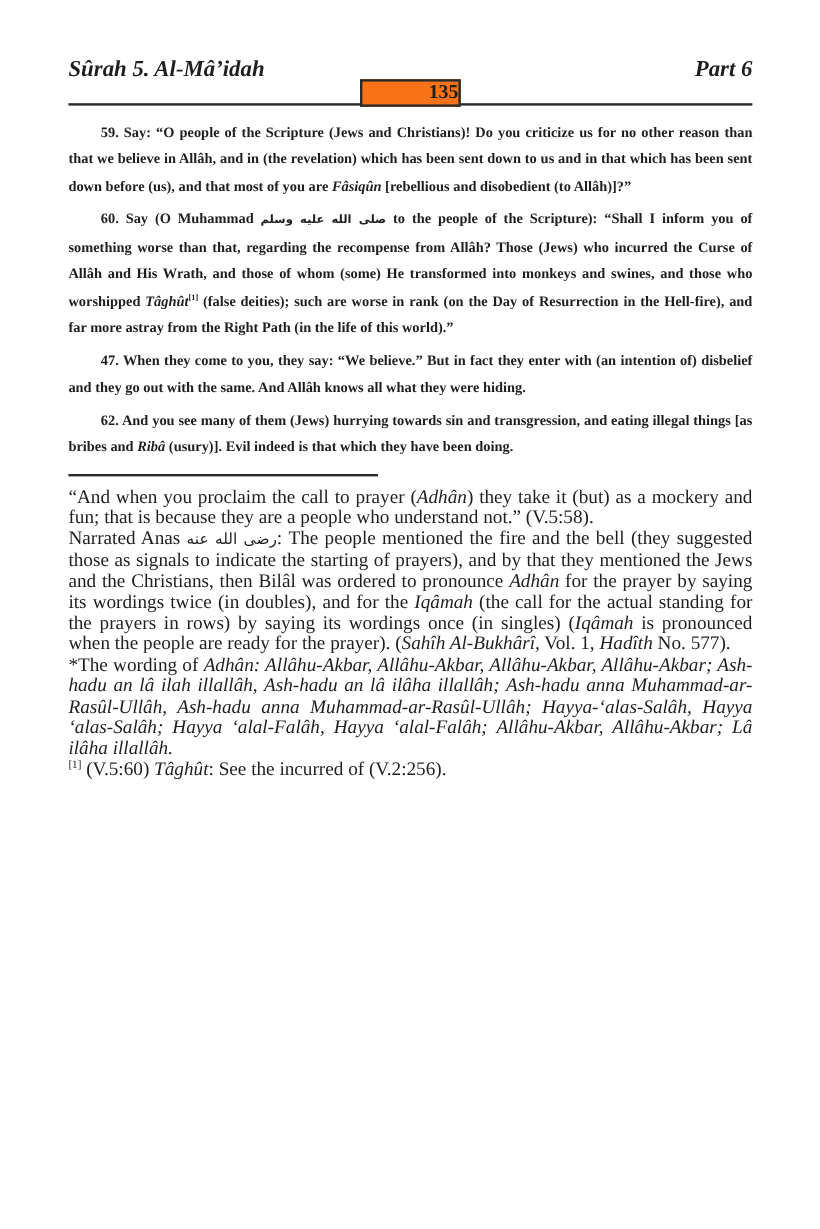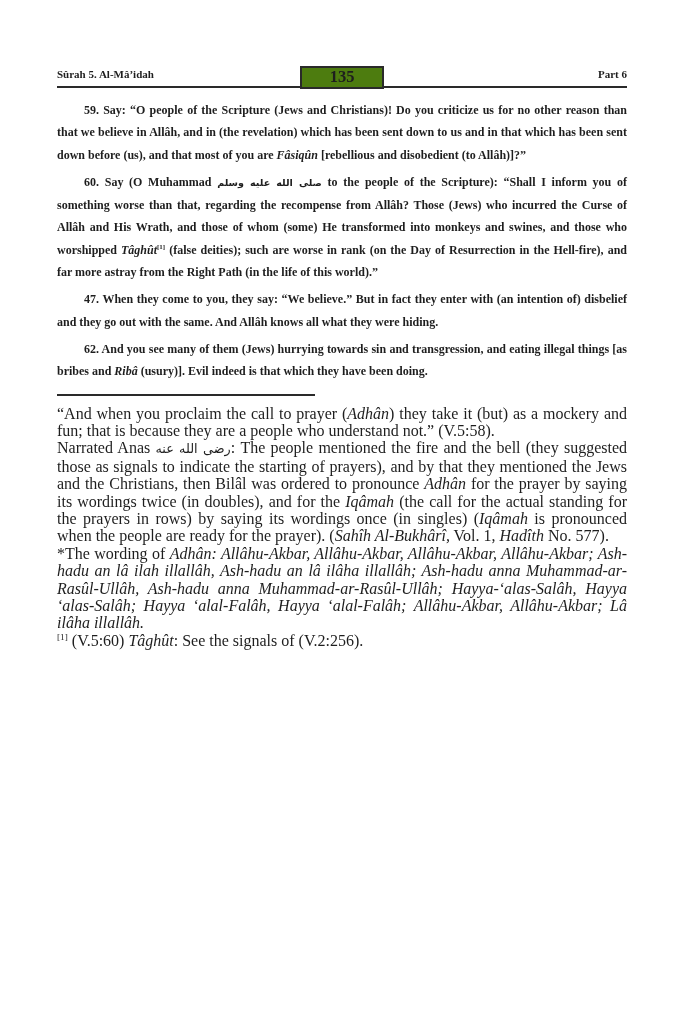--- a/index.html
+++ b/index.html
@@ -19,37 +19,38 @@
     position: relative;
     height: 88px;
     display: flex;
     justify-content: space-between;
     align-items: flex-end;
     border-bottom: 2.5px solid #2a2a2a;
     box-sizing: border-box;
   }
   .header-title, .header-part {
     font-weight: 700;
-    font-size: 11px;
-    padding-bottom: 6px;
+    font-size: 19px;
+    padding-bottom: 17px;
     white-space: nowrap;
+    font-style: italic;
   }
   .page-number-box {
     position: absolute;
     left: 50%;
     bottom: -2.5px;
     transform: translateX(-50%);
     width: 84px;
     height: 23px;
     box-sizing: border-box;
     border: 2px solid #2a2a2a;
-    background: #4d7c0f;
+    background: #f97316;
     display: flex;
     align-items: center;
-    justify-content: center;
+    justify-content: flex-end;
     font-weight: 700;
     font-size: 16.5px;
   }
   
   #verses { padding-top: 11px; }
   .verse {
     margin: 0;
     padding: 0;
     text-align: justify;
     text-indent: 27px;
@@ -101,16 +102,16 @@
       <p class="verse"><span>47. When they come to you, they say: “We believe.” But in fact they enter with (an intention of) disbelief and they go out with the same. And Allâh knows all what they were hiding.</span></p>
       <p class="verse"><span>62. And you see many of them (Jews) hurrying towards sin and transgression, and eating illegal things [as bribes and </span><span class="i">Ribâ</span><span> (usury)]. Evil indeed is that which they have been doing.</span></p>
     </div>
 
   <div class="fn-rule"></div>
 
   <div id="footnotes">
       <p class="fn"><span>“And when you proclaim the call to prayer (</span><span class="i">Adhân</span><span>) they take it (but) as a mockery and fun; that is because they are a people who understand not.” (V.5:58).</span></p>
       <p class="fn"><span>Narrated Anas </span><span class="ar">رضى الله عنه</span><span>: The people mentioned the fire and the bell (they suggested those as signals to indicate the starting of prayers), and by that they mentioned the Jews and the Christians, then Bilâl was ordered to pronounce </span><span class="i">Adhân</span><span> for the prayer by saying its wordings twice (in doubles), and for the </span><span class="i">Iqâmah</span><span> (the call for the actual standing for the prayers in rows) by saying its wordings once (in singles) (</span><span class="i">Iqâmah</span><span> is pronounced when the people are ready for the prayer). (</span><span class="i">Sahîh Al-Bukhârî,</span><span> Vol. 1, </span><span class="i">Hadîth</span><span> No. 577).</span></p>
       <p class="fn"><span>*The wording of </span><span class="i">Adhân: Allâhu-Akbar, Allâhu-Akbar, Allâhu-Akbar, Allâhu-Akbar; Ash-hadu an lâ ilah illallâh, Ash-hadu an lâ ilâha illallâh; Ash-hadu anna Muhammad-ar-Rasûl-Ullâh, Ash-hadu anna Muhammad-ar-Rasûl-Ullâh; Hayya-‘alas-Salâh, Hayya ‘alas-Salâh; Hayya ‘alal-Falâh, Hayya ‘alal-Falâh; Allâhu-Akbar, Allâhu-Akbar; Lâ ilâha illallâh.</span></p>
-      <p class="fn"><span class="sup">[1]</span><span> (V.5:60) </span><span class="i">Tâghût</span><span>: See the signals of (V.2:256).</span></p>
+      <p class="fn"><span class="sup">[1]</span><span> (V.5:60) </span><span class="i">Tâghût</span><span>: See the incurred of (V.2:256).</span></p>
     </div>
 
 </div>
 
 </body></html>

